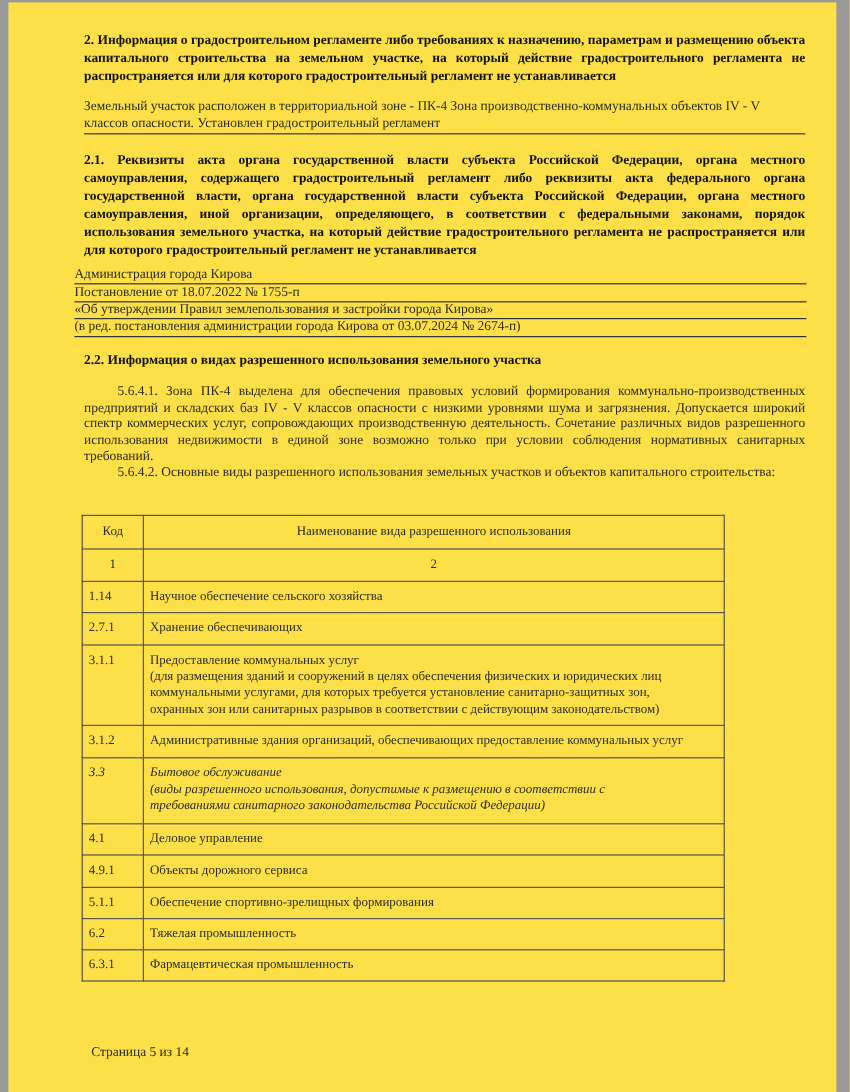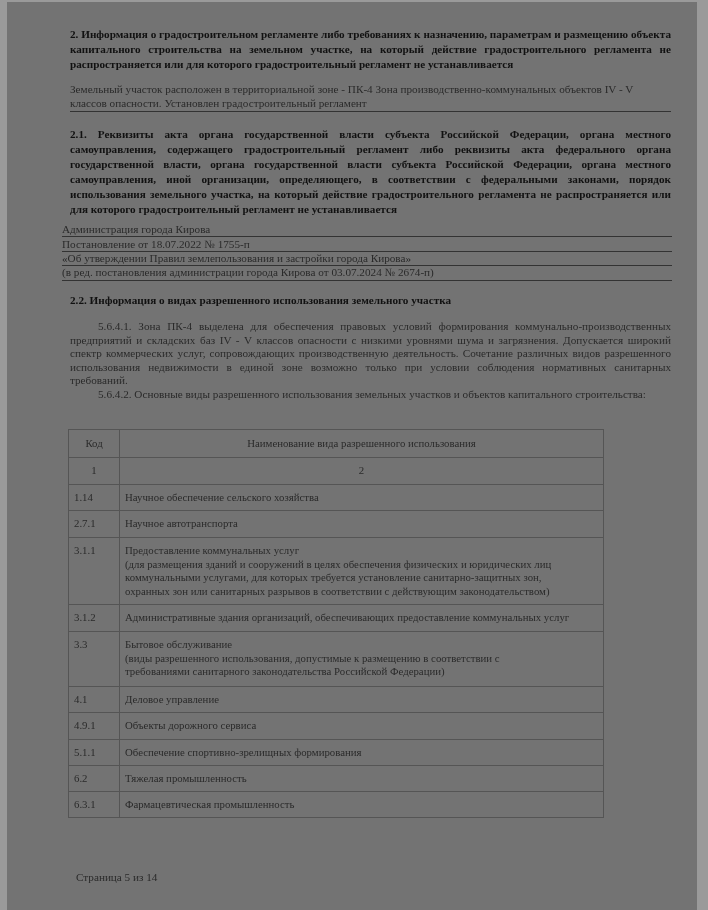--- a/index.html
+++ b/index.html
@@ -14,21 +14,21 @@
     overflow: hidden;
     font-family: "Liberation Serif", "DejaVu Serif", serif;
     color: #1e1e1e;
   }
   .page {
     position: absolute;
     left: 7px;
     top: 2px;
     width: 690px;
     height: 908px;
-    background: #737373;
+    background: #fde047;
   }
   .abs { position: absolute; }
   .heading {
     font-weight: bold;
     font-size: 11.2px;
     line-height: 15px;
     text-align: justify;
     text-align-last: left;
     color: #111;
   }
@@ -115,34 +115,34 @@
     <tr class="num" style="height:27px;">
       <td>1</td>
       <td>2</td>
     </tr>
     <tr style="height:26px;">
       <td class="code">1.14</td>
       <td class="name">Научное обеспечение сельского хозяйства</td>
     </tr>
     <tr style="height:27px;">
       <td class="code">2.7.1</td>
-      <td class="name">Научное автотранспорта</td>
+      <td class="name">Хранение обеспечивающих</td>
     </tr>
     <tr style="height:67px;">
       <td class="code">3.1.1</td>
       <td class="name">
         <div>Предоставление коммунальных услуг</div>
         <div style="padding-right:20px;">(для размещения зданий и сооружений в целях обеспечения физических и юридических лиц коммунальными услугами, для которых требуется установление санитарно-защитных зон, охранных зон или санитарных разрывов в соответствии с действующим законодательством)</div>
       </td>
     </tr>
     <tr style="height:27px;">
       <td class="code">3.1.2</td>
       <td class="name">Административные здания организаций, обеспечивающих предоставление коммунальных услуг</td>
     </tr>
-    <tr style="height:55px;">
+    <tr style="height:55px;font-style:italic;">
       <td class="code">3.3</td>
       <td class="name">
         <div>Бытовое обслуживание</div>
         <div style="padding-right:70px;">(виды разрешенного использования, допустимые к размещению в соответствии с требованиями санитарного законодательства Российской Федерации)</div>
       </td>
     </tr>
     <tr style="height:26px;">
       <td class="code">4.1</td>
       <td class="name">Деловое управление</td>
     </tr>

